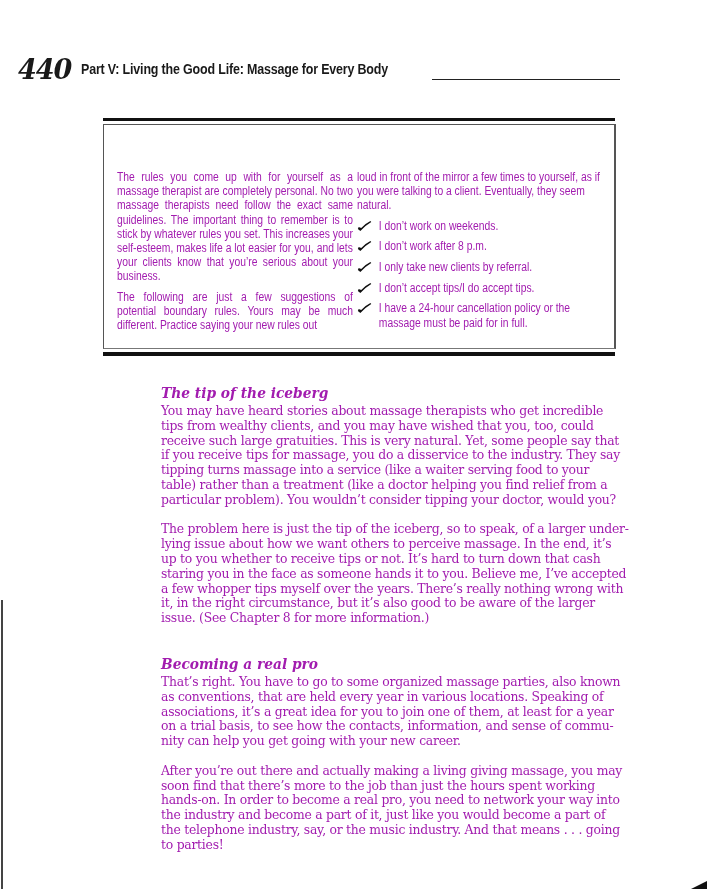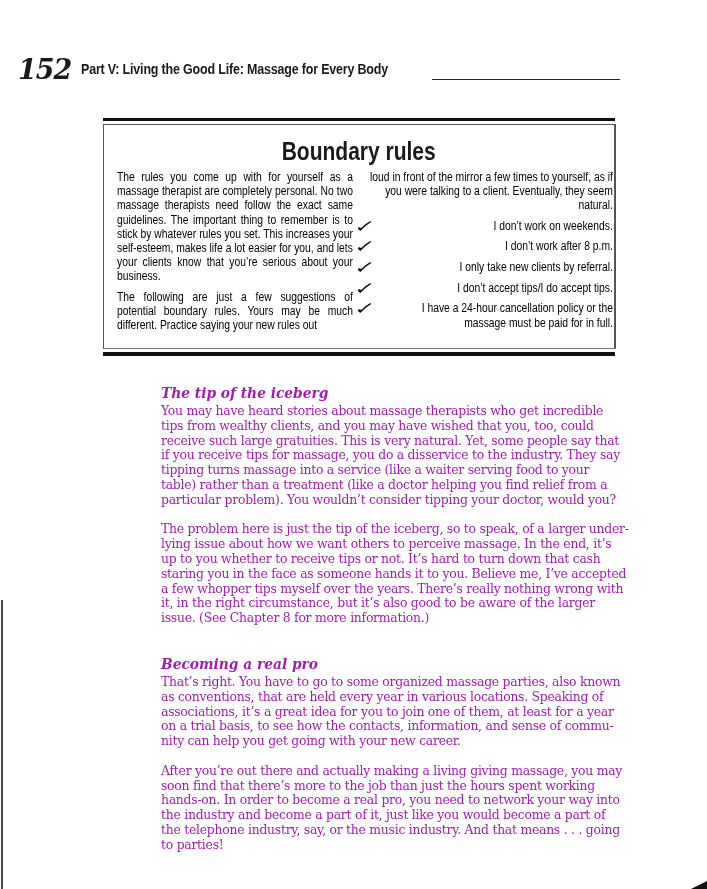--- a/index.html
+++ b/index.html
@@ -53,24 +53,24 @@
   }
   .sidebar-title {
     position: absolute; left: 0; top: 18px; width: 512px; text-align: center;
     font-family: "Liberation Sans", sans-serif; font-weight: bold;
     font-size: 25px; line-height: 30px;
   }
   .sidebar-title span { display: inline-block; transform: scaleX(0.84); }
   .col {
     position: absolute; top: 52px;
     font-family: "Liberation Sans", sans-serif; font-size: 12.3px; line-height: 14.2px;
-    color: #000000;
+    color: #a21caf;
   }
   .col-left { left: 14px; width: 236px; text-align: justify; }
-  .col-right { left: 254px; width: 256px; text-align: right; }
+  .col-right { left: 254px; width: 256px; }
   .col p { margin: 0 0 6px 0; }
   .narrow { display: block; transform: scaleX(0.84); transform-origin: left top; width: 119%; }
   .col-left .narrow p { text-align: justify; text-align-last: auto; }
   .bullets { list-style: none; margin: 4px 0 0 0; padding: 0; }
   .bullets li { position: relative; padding-left: 26px; margin-bottom: 6.5px; }
   .check {
     position: absolute; left: 0; top: 1px; width: 18px; height: 12px;
   }
   
   .body-section {
@@ -85,34 +85,31 @@
   }
   .body-section p { margin: 0 0 14.8px 0; white-space: pre-line; letter-spacing: -0.25px; }
 </style>
 </head>
 <body>
 
 <div class="page-edge-left"></div>
 <div class="corner-mark"></div>
 
 <div class="running-head">
-  <div class="page-number">152</div>
+  <div class="page-number">440</div>
   <div class="running-title">Part V: Living the Good Life: Massage for Every Body</div>
   <div class="running-rule"></div>
 </div>
 
 <div class="sidebar">
   <div class="sidebar-top-thick"></div>
   <div class="sidebar-top-thin"></div>
   <div class="sidebar-frame"></div>
   <div class="sidebar-bot-thick"></div>
 
-  <div class="sidebar-title">
-    <span>Boundary rules</span>
-  </div>
 
   <div class="col col-left">
     <div class="narrow">
       <p>The rules you come up with for yourself as a massage therapist are completely personal. No two massage therapists need follow the exact same guidelines. The important thing to remember is to stick by whatever rules you set. This increases your self-esteem, makes life a lot easier for you, and lets your clients know that you’re serious about your business.</p>
       <p>The following are just a few suggestions of potential boundary rules. Yours may be much different. Practice saying your new rules out</p>
     </div>
   </div>
 
   <div class="col col-right">
     <div class="narrow">

